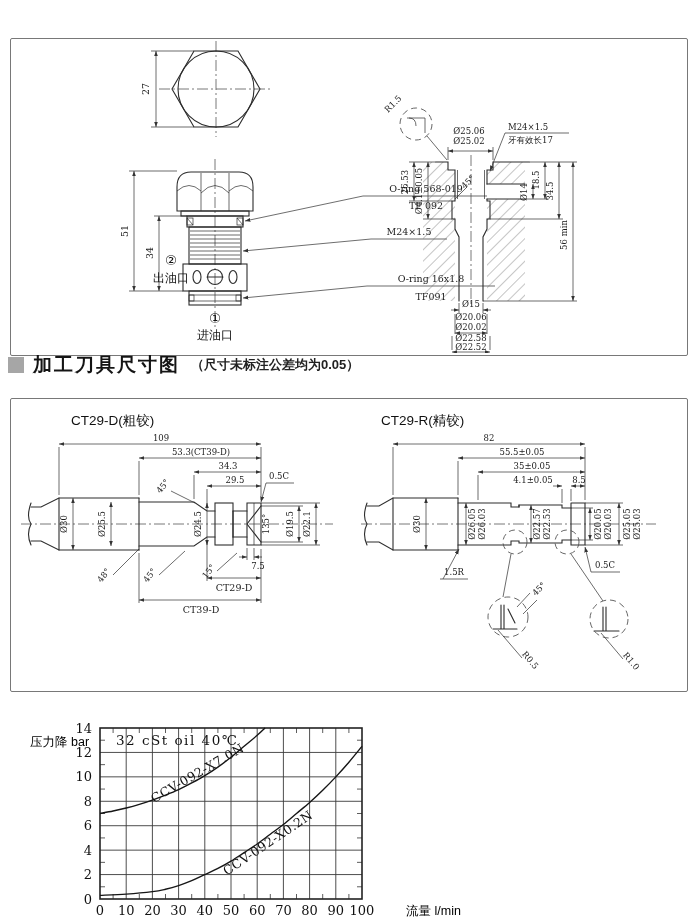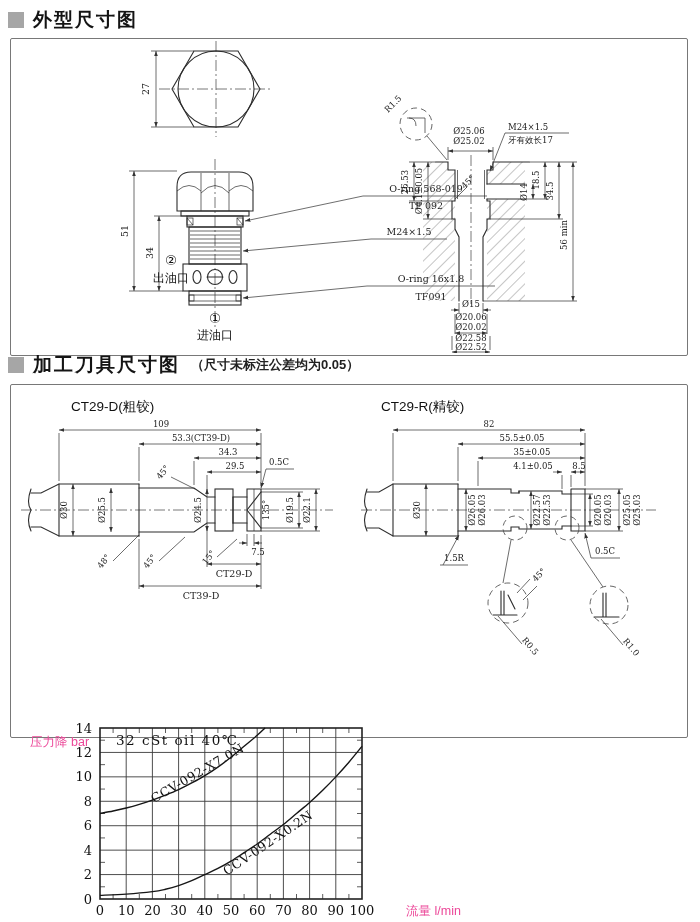--- a/index.html
+++ b/index.html
@@ -3,43 +3,39 @@
 <meta charset="utf-8">
 <style>
   html,body{margin:0;padding:0;background:#fff;}
   .page{position:relative;width:700px;height:922px;background:#ffffff;overflow:hidden;
         font-family:"Liberation Sans","DejaVu Sans",sans-serif;}
   .heading{position:absolute;left:8px;display:flex;align-items:center;gap:9px;}
   .bullet{width:16px;height:16px;background:#a6a6a6;flex:0 0 auto;}
   .htext{font-size:19px;font-weight:700;color:#141414;letter-spacing:2px;}
   .hnote{font-size:13px;font-weight:700;color:#222;margin-left:2px;text-align:right;}
   .frame{position:absolute;left:10px;width:678px;border:1.5px solid #787878;border-radius:2px;background:#fff;box-sizing:border-box;}
-  .axlabel{position:absolute;font-size:12.5px;color:#ec4899;}
+  .axlabel{position:absolute;font-size:12.5px;color:#000000;}
   svg .ln{stroke:#2c2c2c;stroke-width:1.1;fill:none;stroke-linecap:round;}
   svg .tn{stroke:#2c2c2c;stroke-width:0.7;fill:none;}
   svg .dm{stroke:#3d3d3d;stroke-width:0.75;fill:none;}
   svg .cl{stroke:#555;stroke-width:0.8;fill:none;stroke-dasharray:11 3 2 3;}
   svg .dsh{stroke:#555;stroke-width:0.9;fill:none;stroke-dasharray:6 4;}
   svg text.d{font:9.5px "DejaVu Serif",serif;fill:#1b1b1b;}
   svg text.d8{font:8.5px "DejaVu Serif",serif;fill:#1b1b1b;}
   svg text.cn{font:12px "Liberation Sans","DejaVu Sans",sans-serif;fill:#111;}
   svg text.big{font:13.5px "Liberation Sans","DejaVu Sans",sans-serif;fill:#111;}
   svg text.tick{font:13px "DejaVu Serif",serif;fill:#111;}
   svg text.clabel{font:12.5px "DejaVu Serif",serif;fill:#111;letter-spacing:0.5px;}
   svg text.anno{font:13.5px "DejaVu Serif",serif;fill:#111;letter-spacing:1.5px;}
 </style>
 </head>
 <body>
 
 <div class="page">
 
-  <div class="heading" style="top:7px">
-    <span class="bullet"></span>
-    <span class="htext">外型尺寸图</span>
-  </div>
 
   <div class="frame" style="top:38px;height:318px">
     <svg width="676" height="314" viewBox="0 0 676 314">
       <defs>
         <marker id="ma1" viewBox="0 0 8 6" markerWidth="8" markerHeight="6" refX="7.2" refY="3" orient="auto-start-reverse">
           <path d="M0,0.4 L7.2,3 L0,5.6 Z" fill="#333"></path>
         </marker>
         <pattern id="hat1" width="8" height="8" patternUnits="userSpaceOnUse" patternTransform="rotate(45)">
           <line x1="0" y1="0" x2="0" y2="8" stroke="#6f6f6f" stroke-width="0.8"></line>
         </pattern>
@@ -190,21 +186,21 @@
       </g>
     </svg>
   </div>
 
   <div class="heading" style="top:352px">
     <span class="bullet"></span>
     <span class="htext">加工刀具尺寸图</span>
     <span class="hnote">（尺寸未标注公差均为0.05）</span>
   </div>
 
-  <div class="frame" style="top:384px;height:354px">
+  <div class="frame" style="top:398px;height:294px">
     <svg width="676" height="290" viewBox="0 0 676 290">
       <defs>
         <marker id="ma2" viewBox="0 0 8 6" markerWidth="8" markerHeight="6" refX="7.2" refY="3" orient="auto-start-reverse">
           <path d="M0,0.4 L7.2,3 L0,5.6 Z" fill="#333"></path>
         </marker>
       </defs>
 
       <g>
         <text class="big" x="60" y="26">CT29-D(粗铰)</text>
         <line class="cl" x1="10" y1="125" x2="322" y2="125"></line>

